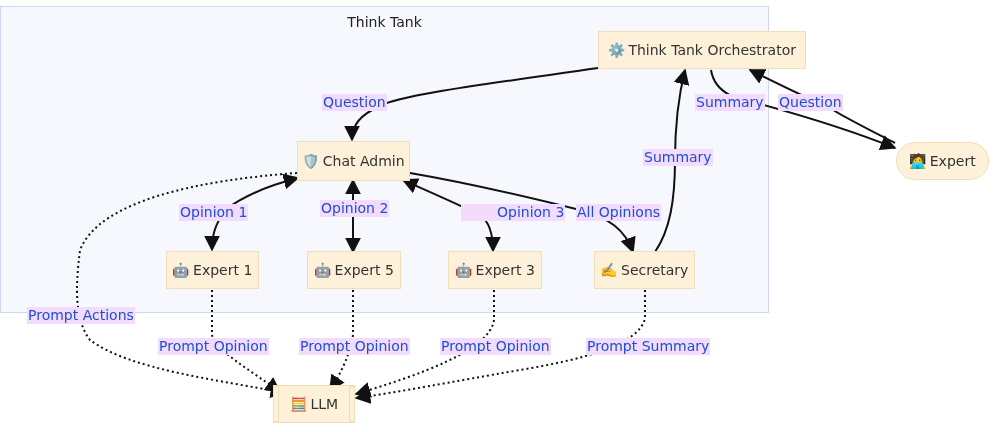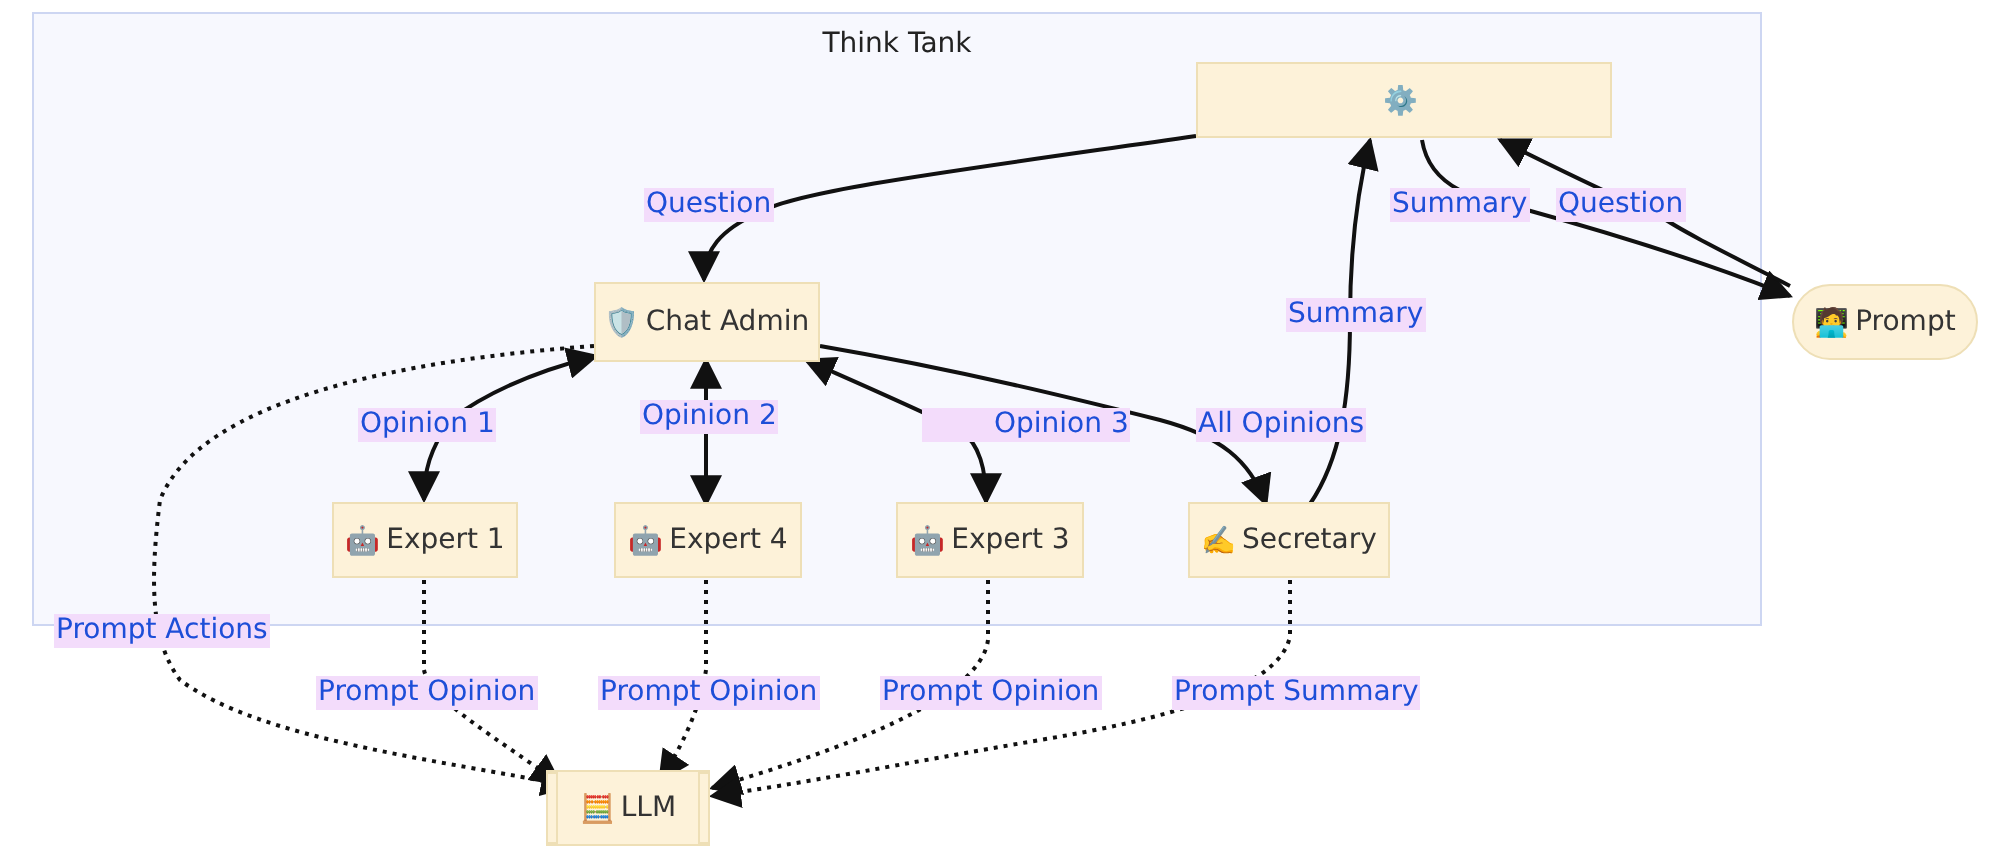--- a/index.html
+++ b/index.html
@@ -1,18 +1,18 @@
 <!DOCTYPE html>
 <html><head>
   <meta charset="utf-8">
   <style>
     html, body { margin: 0; padding: 0; background: #ffffff; }
     body { width: 996px; height: 432px; position: relative; overflow: hidden;
            font-family: "DejaVu Sans", sans-serif; color: #333; }
-    .cluster { position: absolute; left: 16px; top: 6px; width: 865px; height: 307px;
+    .cluster { position: absolute; left: 0; top: 6px; width: 769px; height: 307px;
                background: #f7f8fe; border: 1px solid #cdd6f2; box-sizing: border-box; }
     .cluster-title { position: absolute; left: 0; right: 0; top: 7px; text-align: center;
                      font-size: 14px; color: #222; }
     svg.edges { position: absolute; left: 0; top: 0; }
     .node { position: absolute; background: #fdf2d9; border: 1px solid #eedfb6;
             box-sizing: border-box; display: flex; align-items: center; justify-content: center;
             font-size: 14px; color: #333; white-space: nowrap; }
     .node .ico { margin-right: 3px; font-size: 14px; }
     .node.round { border-radius: 20px; }
     .node.llm { border-left: none; border-right: none; }
@@ -55,45 +55,46 @@
   </g>
 </svg>
 
 <div class="elabel" style="left:322px;top:94px;">Question</div>
 <div class="elabel" style="left:695px;top:94px;">Summary</div>
 <div class="elabel" style="left:778px;top:94px;">Question</div>
 <div class="elabel" style="left:643px;top:149px;">Summary</div>
 <div class="elabel" style="left:179px;top:204px;">Opinion 1</div>
 <div class="elabel" style="left:320px;top:200px;">Opinion 2</div>
 <div class="elabel" style="left:461px;top:204px;padding-left:36px;">Opinion 3</div>
-<div class="elabel" style="left:598px;top:204px;">All Opinions</div>
+<div class="elabel" style="left:576px;top:204px;">All Opinions</div>
 <div class="elabel" style="left:27px;top:259px;margin-top:48px;">Prompt Actions</div>
 <div class="elabel" style="left:158px;top:338px;">Prompt Opinion</div>
 <div class="elabel" style="left:299px;top:338px;">Prompt Opinion</div>
 <div class="elabel" style="left:440px;top:338px;">Prompt Opinion</div>
 <div class="elabel" style="left:586px;top:338px;">Prompt Summary</div>
 
 <div class="node" style="left:598px;top:31px;width:208px;height:38px;">
   <span class="ico">⚙️</span>
+  <span>Think Tank Orchestrator</span>
 </div>
 <div class="node" style="left:297px;top:141px;width:113px;height:40px;">
   <span class="ico">🛡️</span>
   <span>Chat Admin</span>
 </div>
 <div class="node round" style="left:896px;top:142px;width:93px;height:38px;">
   <span class="ico">🧑‍💻</span>
-  <span>Prompt</span>
+  <span>Expert</span>
 </div>
 <div class="node" style="left:166px;top:251px;width:93px;height:38px;">
   <span class="ico">🤖</span>
   <span>Expert 1</span>
 </div>
 <div class="node" style="left:307px;top:251px;width:94px;height:38px;">
   <span class="ico">🤖</span>
-  <span>Expert 4</span>
+  <span>Expert 5</span>
 </div>
 <div class="node" style="left:448px;top:251px;width:94px;height:38px;">
   <span class="ico">🤖</span>
   <span>Expert 3</span>
 </div>
 <div class="node" style="left:594px;top:251px;width:101px;height:38px;">
   <span class="ico">✍️</span>
   <span>Secretary</span>
 </div>
 <div class="node llm" style="left:273px;top:385px;width:82px;height:38px;">

